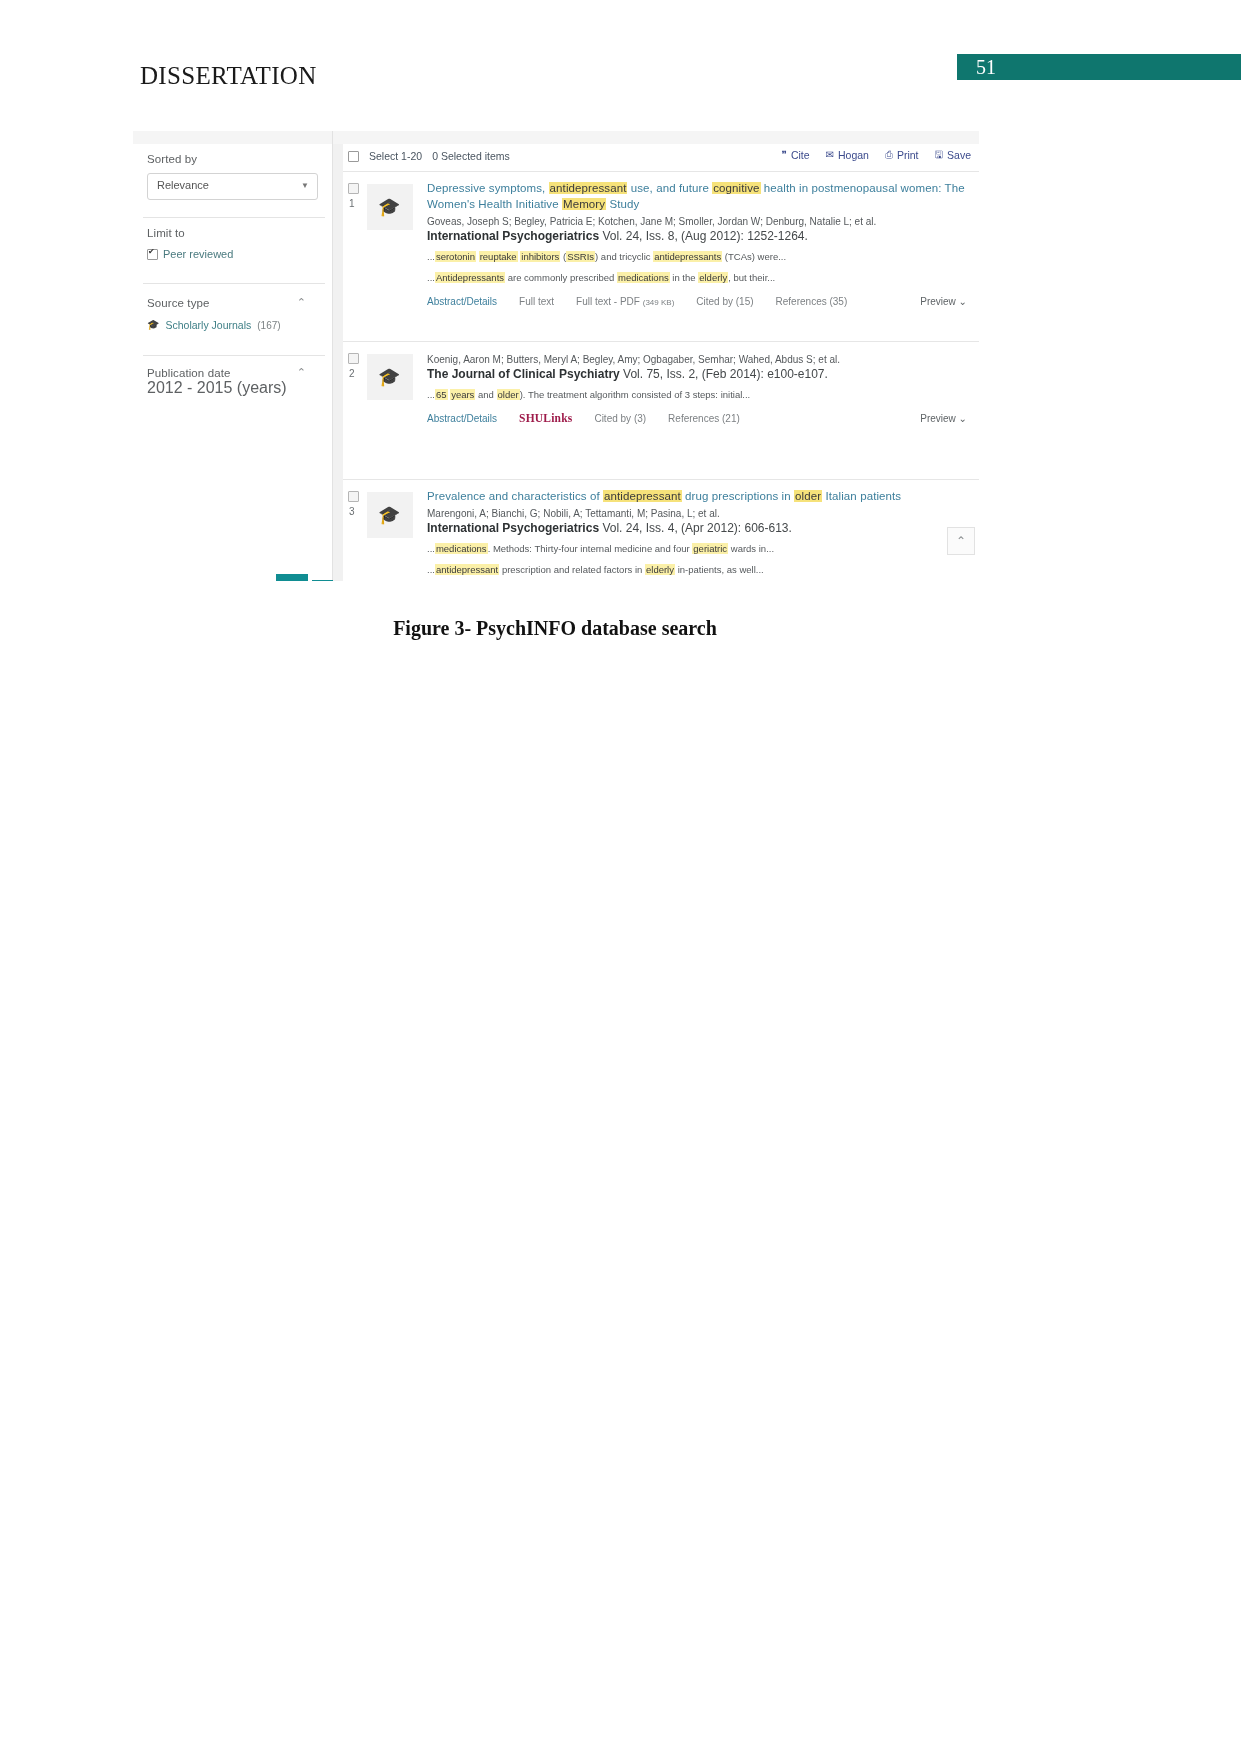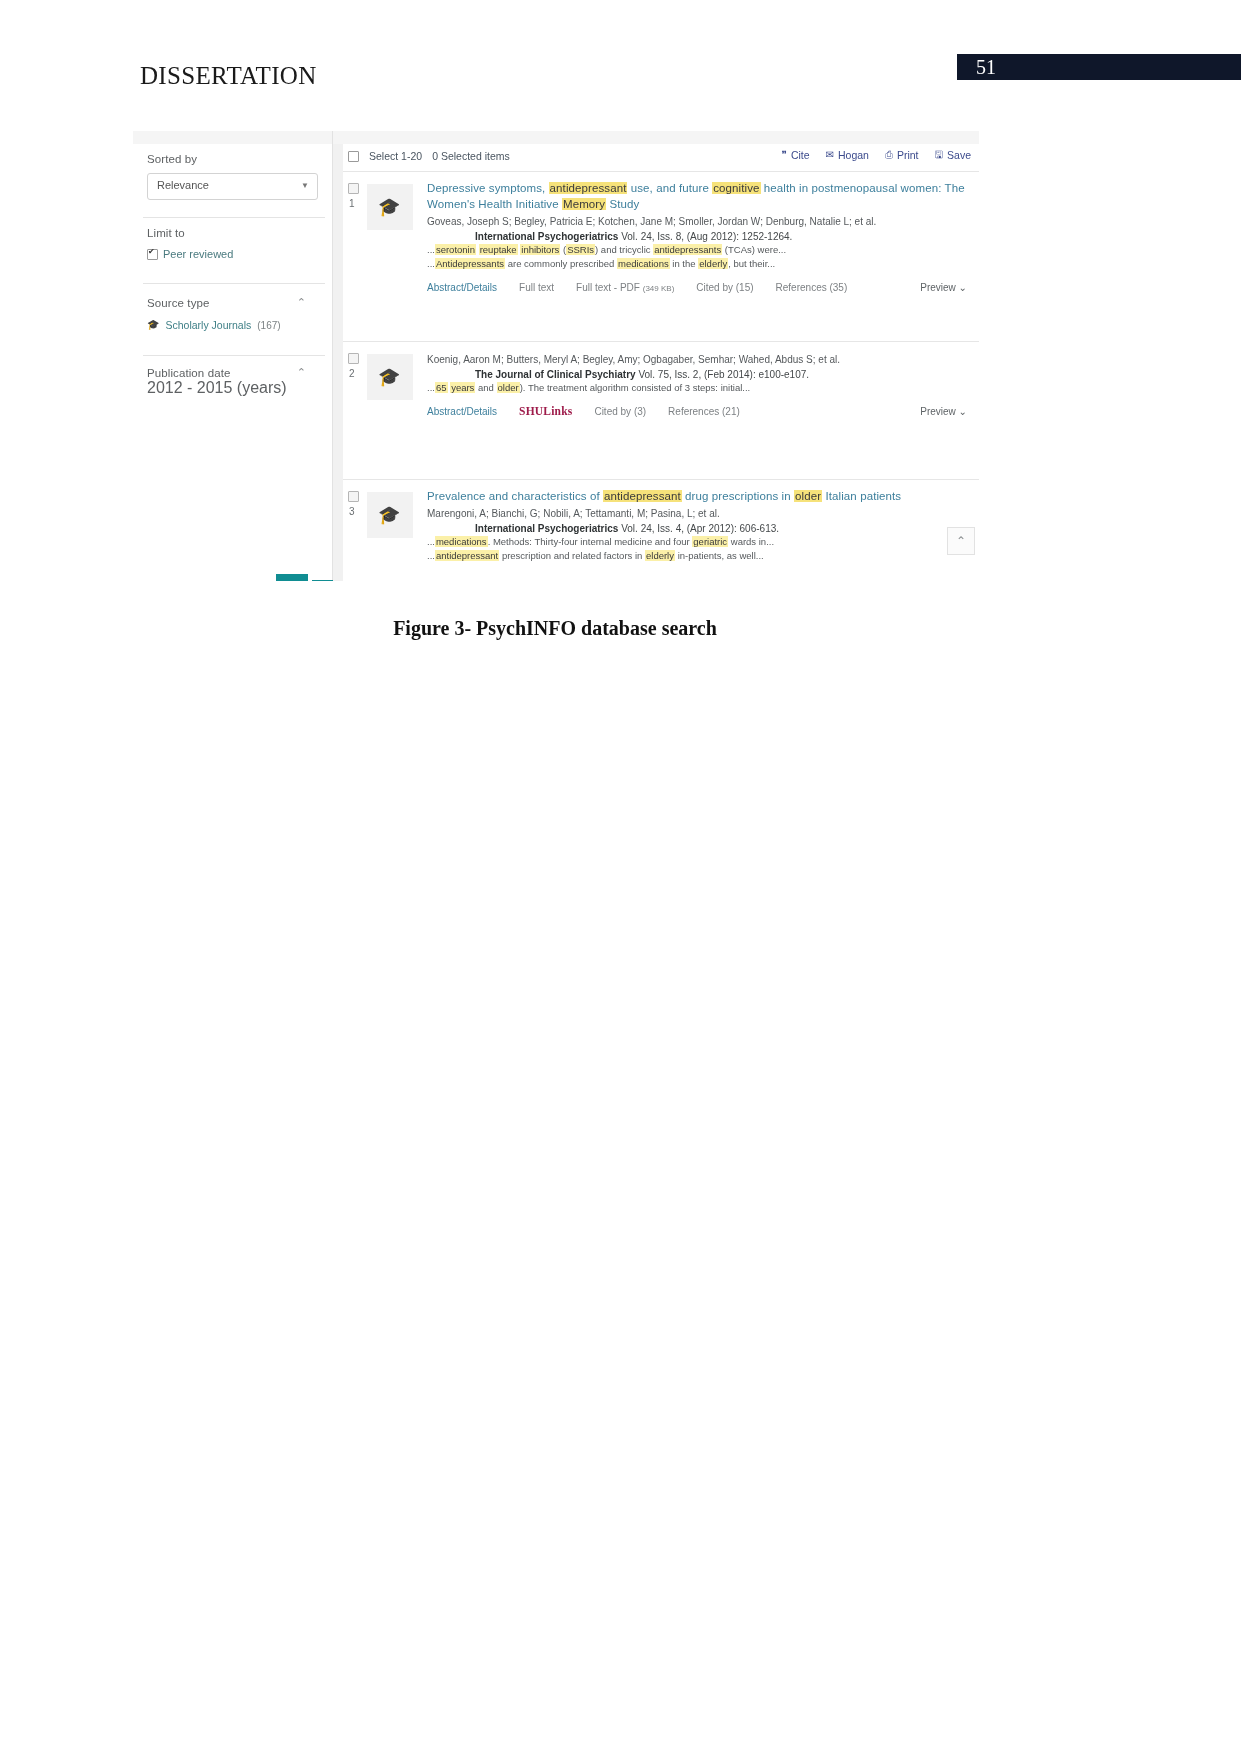--- a/index.html
+++ b/index.html
@@ -10,21 +10,21 @@
   }
   
   #doc-header{position:absolute;left:0;top:0;width:1241px;height:130px;}
   #doc-title{
     position:absolute;left:140px;top:62px;
     font-family:"Liberation Serif", serif;
     font-size:25px;color:#1a1a1a;letter-spacing:.3px;
   }
   #page-badge{
     position:absolute;left:957px;top:54px;width:284px;height:26px;
-    background:#0f172a;
+    background:#0f766e;
   }
   #page-badge span{
     display:block;color:#ffffff;font-family:"Liberation Serif", serif;
     font-size:20px;line-height:26px;padding-left:19px;
   }
 
   
   #screenshot{
     position:absolute;left:133px;top:131px;width:846px;height:450px;
     background:#4c1d95;overflow:hidden;
@@ -98,23 +98,23 @@
     display:flex;align-items:center;justify-content:center;
   }
   .res-thumb span{font-size:18px;color:#b9bdbe;line-height:1;}
   .res-body{position:absolute;left:84px;top:8px;right:6px;}
   .res-title{
     font-size:11.5px;line-height:16px;color:#3d7f9c;letter-spacing:.1px;
   }
   .hl{background:#fbf0a8;color:#3a3a3a;padding:0 1px;}
   .hl-d{background:#f6e27a;color:#3a3a3a;padding:0 1px;}
   .res-authors{font-size:10px;color:#55595c;margin-top:3px;line-height:13px;}
-  .res-source{font-size:10px;color:#44484a;margin-top:2px;line-height:13px;margin-left:48px;}
+  .res-source{font-size:12px;color:#44484a;margin-top:2px;line-height:13px;}
   .res-source b{font-weight:bold;color:#2e3234;}
-  .res-snip{font-size:9.5px;color:#55595c;line-height:14px;}
+  .res-snip{font-size:9.5px;color:#55595c;margin-top:7px;line-height:14px;}
   .res-links{margin-top:9px;display:flex;align-items:center;gap:22px;position:relative;height:14px;}
   .lnk{font-size:10px;color:#3d7f9c;}
   .lnk-dim{font-size:10px;color:#7d8184;}
   .lnk-kb{font-size:8px;color:#7d8184;}
   .shulinks{
     font-family:"Liberation Serif", serif;font-size:11.5px;color:#9e1b4a;font-weight:bold;
     letter-spacing:.2px;
   }
   .preview{position:absolute;right:6px;font-size:10px;color:#5e6366;}
   #scroll-top{

